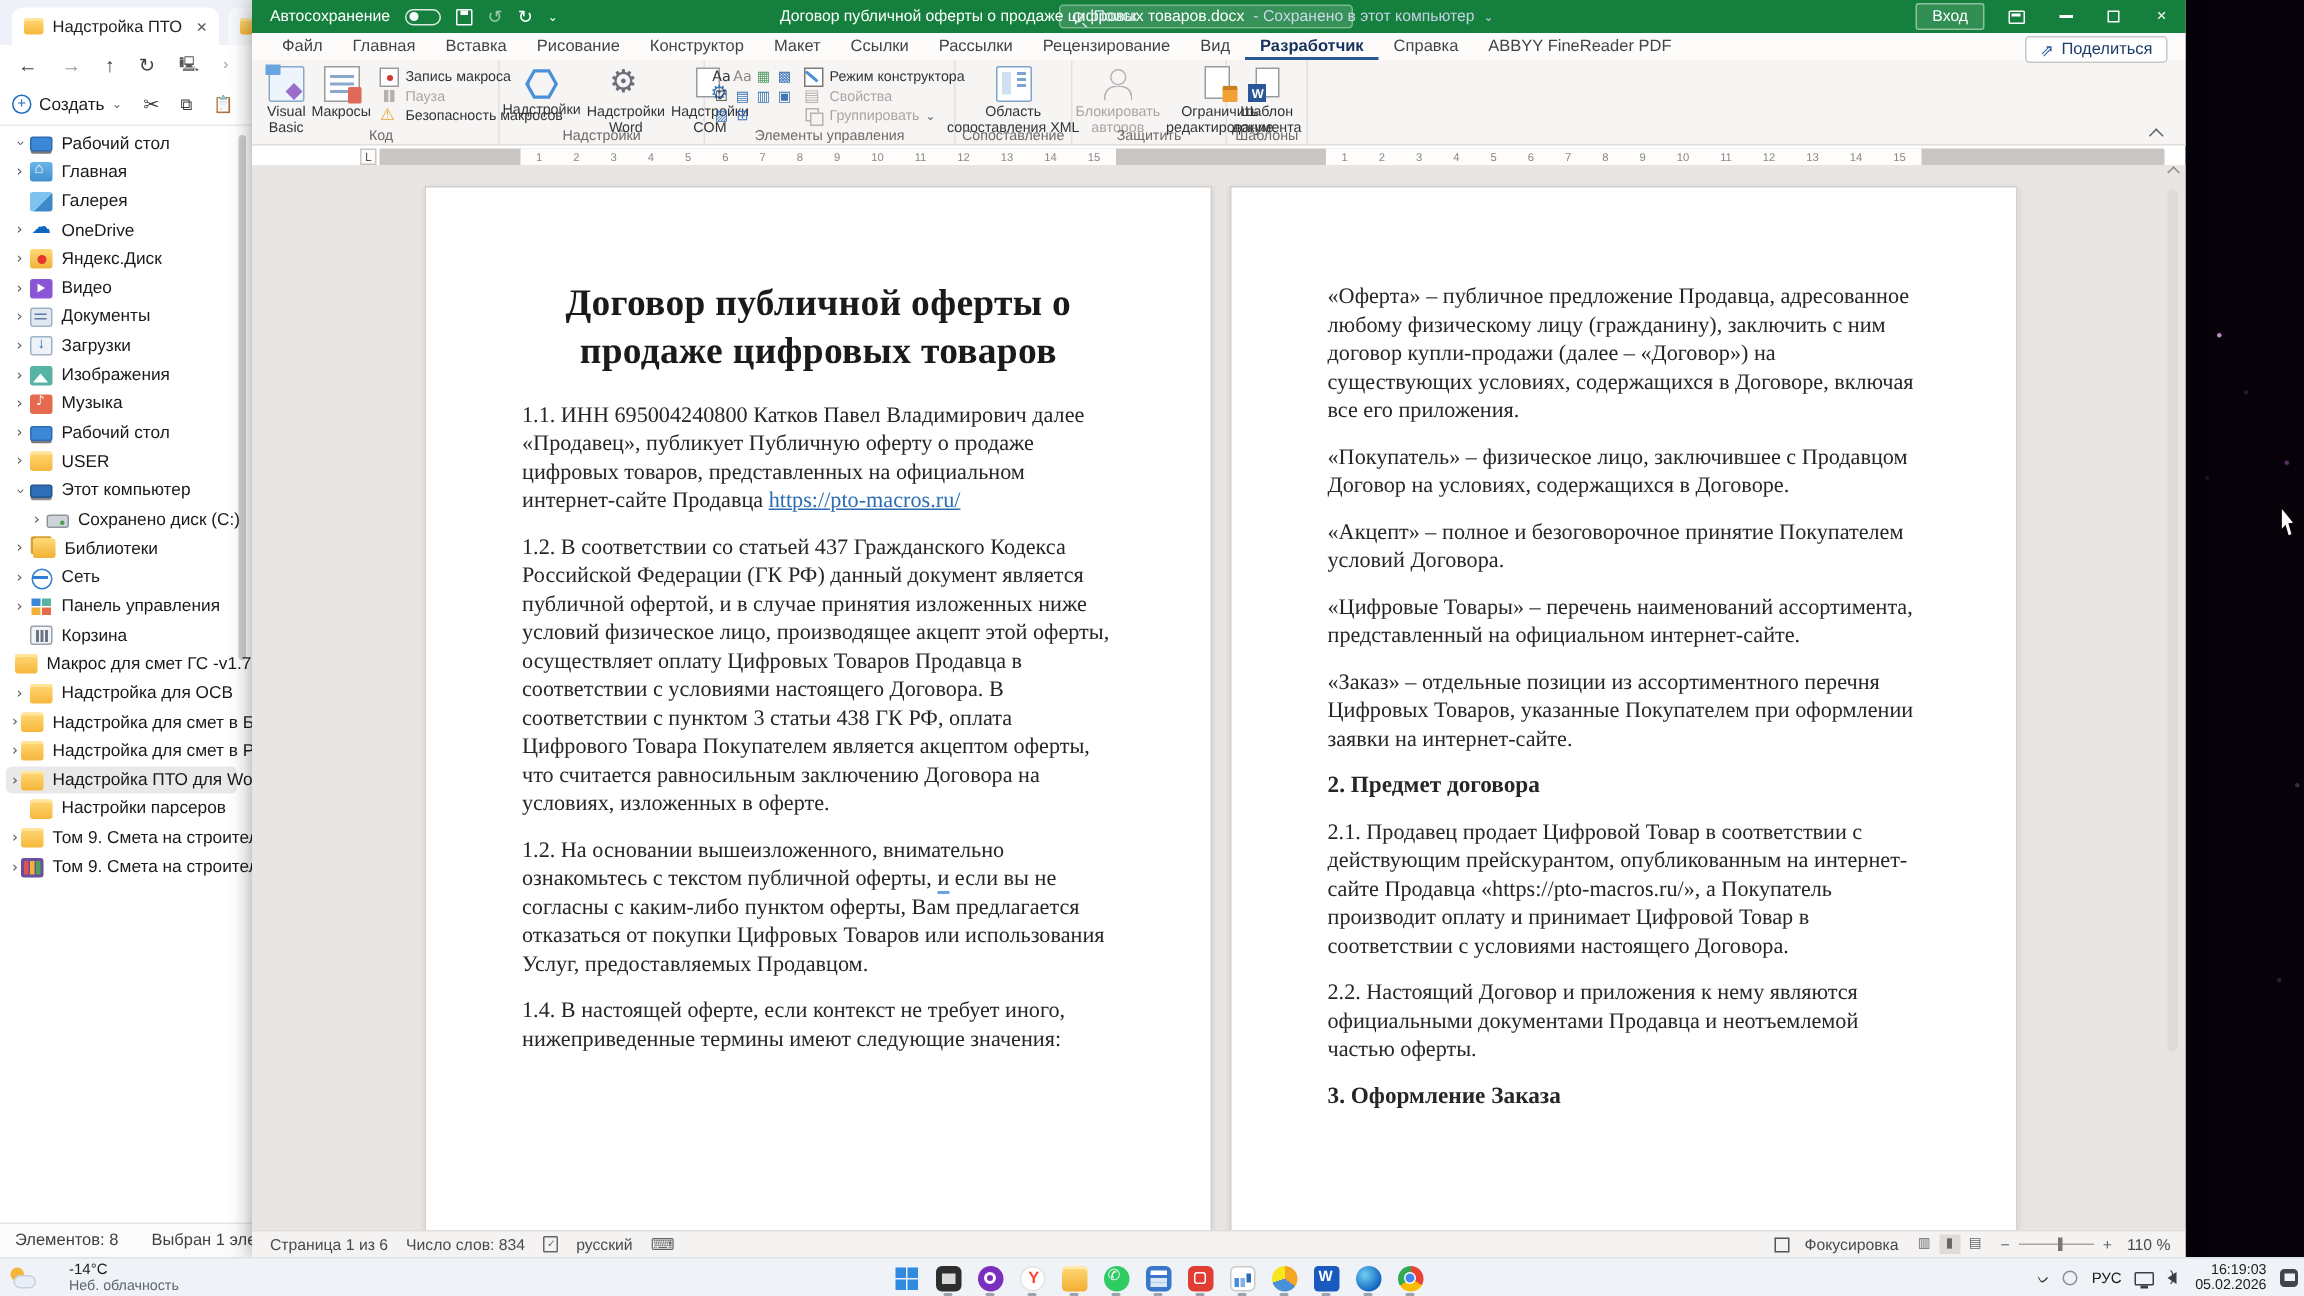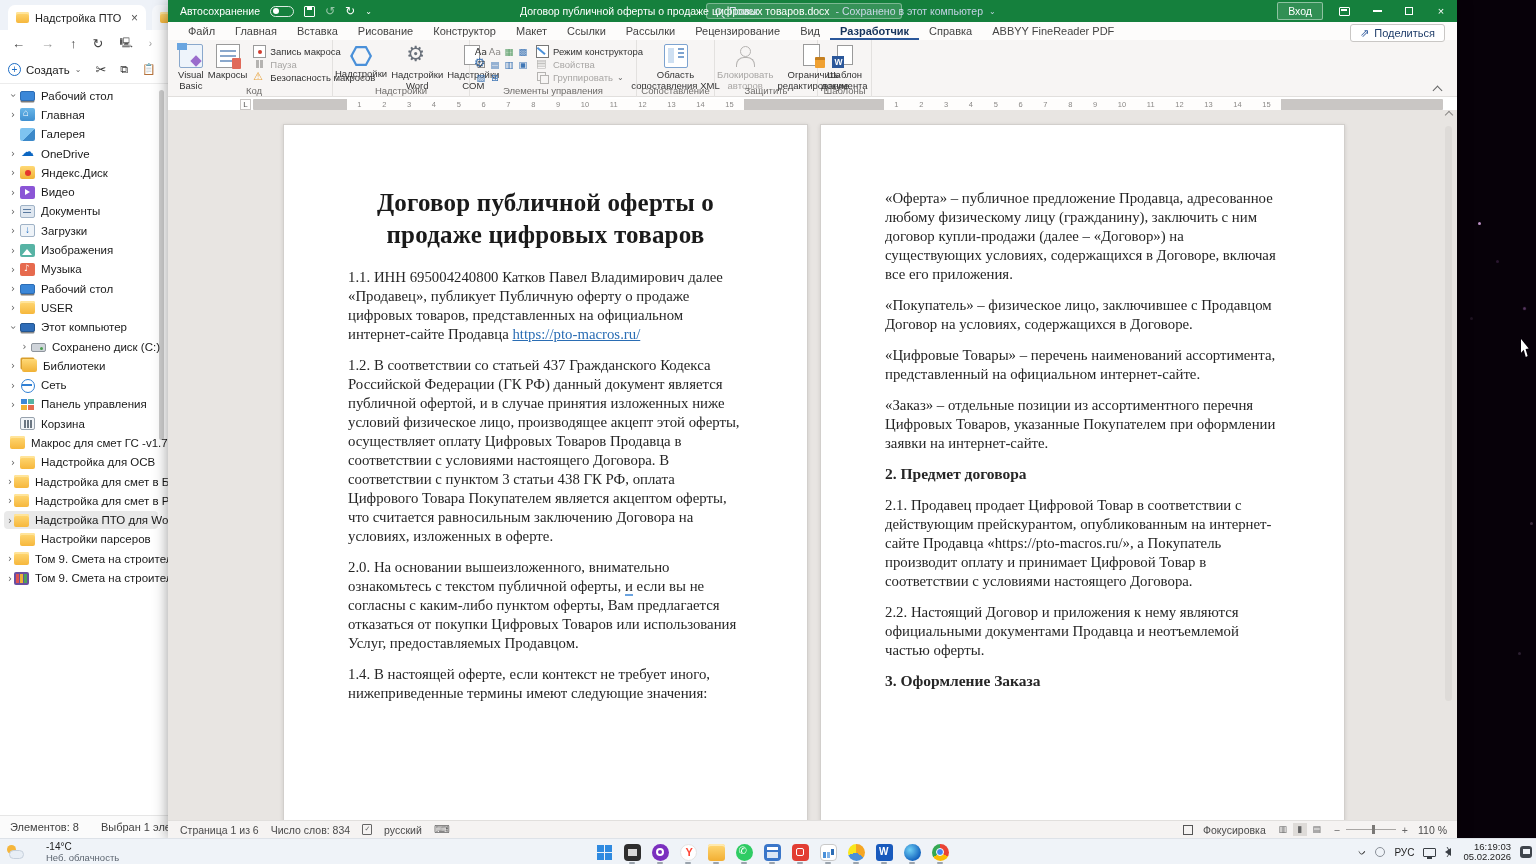--- a/index.html
+++ b/index.html
@@ -660,26 +660,27 @@
           <span>12</span>
         </div>
     </div>
   </div>
 
   <div class="docarea">
     <div class="page page1">
       <div class="doc-title">Договор публичной оферты о продаже цифровых товаров</div>
       <div class="doc-p"><span>1.1. ИНН 695004240800 Катков Павел Владимирович далее «Продавец», публикует Публичную оферту о продаже цифровых товаров, представленных на официальном интернет-сайте Продавца </span><span class="doc-link">https://pto-macros.ru/</span></div>
       <div class="doc-p">1.2. В соответствии со статьей 437 Гражданского Кодекса Российской Федерации (ГК РФ) данный документ является публичной офертой, и в случае принятия изложенных ниже условий физическое лицо, производящее акцепт этой оферты, осуществляет оплату Цифровых Товаров Продавца в соответствии с условиями настоящего Договора. В соответствии с пунктом 3 статьи 438 ГК РФ, оплата Цифрового Товара Покупателем является акцептом оферты, что считается равносильным заключению Договора на условиях, изложенных в оферте.</div>
-      <div class="doc-p"><span>2.0. На основании вышеизложенного, внимательно ознакомьтесь с текстом публичной оферты, </span><span class="proof">и</span><span> если вы не согласны с каким-либо пунктом оферты, Вам предлагается отказаться от покупки Цифровых Товаров или использования Услуг, предоставляемых Продавцом.</span></div>
+      <div class="doc-p"><span>1.2. На основании вышеизложенного, внимательно ознакомьтесь с текстом публичной оферты, </span><span class="proof">и</span><span> если вы не согласны с каким-либо пунктом оферты, Вам предлагается отказаться от покупки Цифровых Товаров или использования Услуг, предоставляемых Продавцом.</span></div>
       <div class="doc-p">1.4. В настоящей оферте, если контекст не требует иного, нижеприведенные термины имеют следующие значения:</div>
     </div>
     <div class="page page2">
       <div class="doc-p">«Оферта» – публичное предложение Продавца, адресованное любому физическому лицу (гражданину), заключить с ним договор купли-продажи (далее – «Договор») на существующих условиях, содержащихся в Договоре, включая все его приложения.</div>
       <div class="doc-p">«Покупатель» – физическое лицо, заключившее с Продавцом Договор на условиях, содержащихся в Договоре.</div>
+      <div class="doc-p">«Акцепт» – полное и безоговорочное принятие Покупателем условий Договора.</div>
       <div class="doc-p">«Цифровые Товары» – перечень наименований ассортимента, представленный на официальном интернет-сайте.</div>
       <div class="doc-p">«Заказ» – отдельные позиции из ассортиментного перечня Цифровых Товаров, указанные Покупателем при оформлении заявки на интернет-сайте.</div>
       <div class="doc-h">2. Предмет договора</div>
       <div class="doc-p">2.1. Продавец продает Цифровой Товар в соответствии с действующим прейскурантом, опубликованным на интернет-сайте Продавца «https://pto-macros.ru/», а Покупатель производит оплату и принимает Цифровой Товар в соответствии с условиями настоящего Договора.</div>
       <div class="doc-p">2.2. Настоящий Договор и приложения к нему являются официальными документами Продавца и неотъемлемой частью оферты.</div>
       <div class="doc-h">3. Оформление Заказа</div>
     </div>
   </div>
   <div class="w-scroll">
     <div class="chevup"></div>

